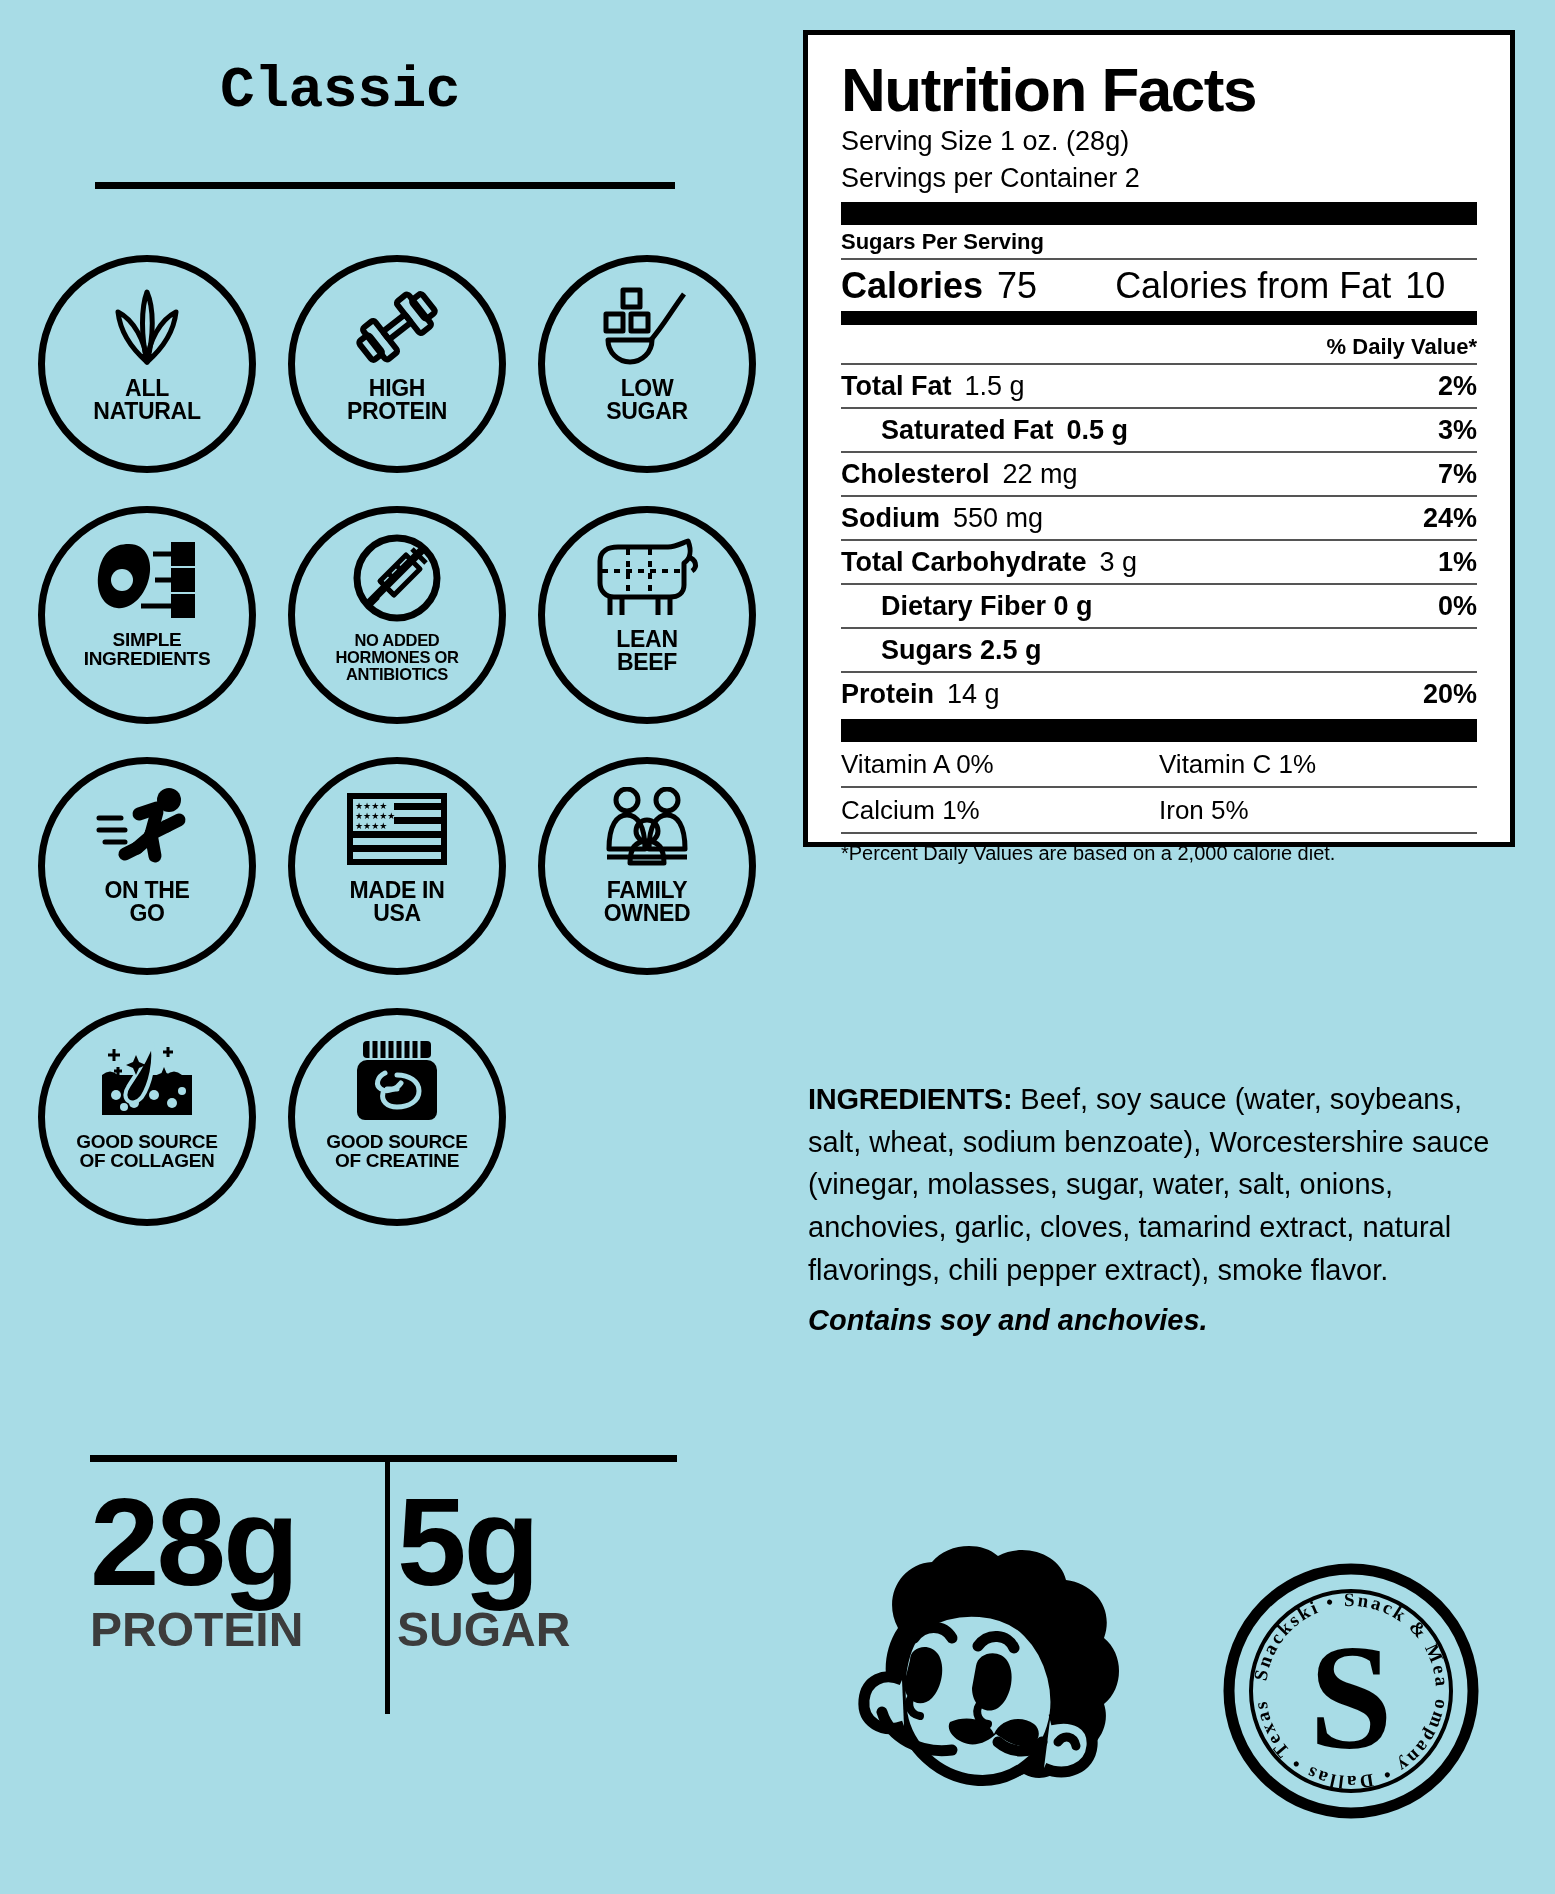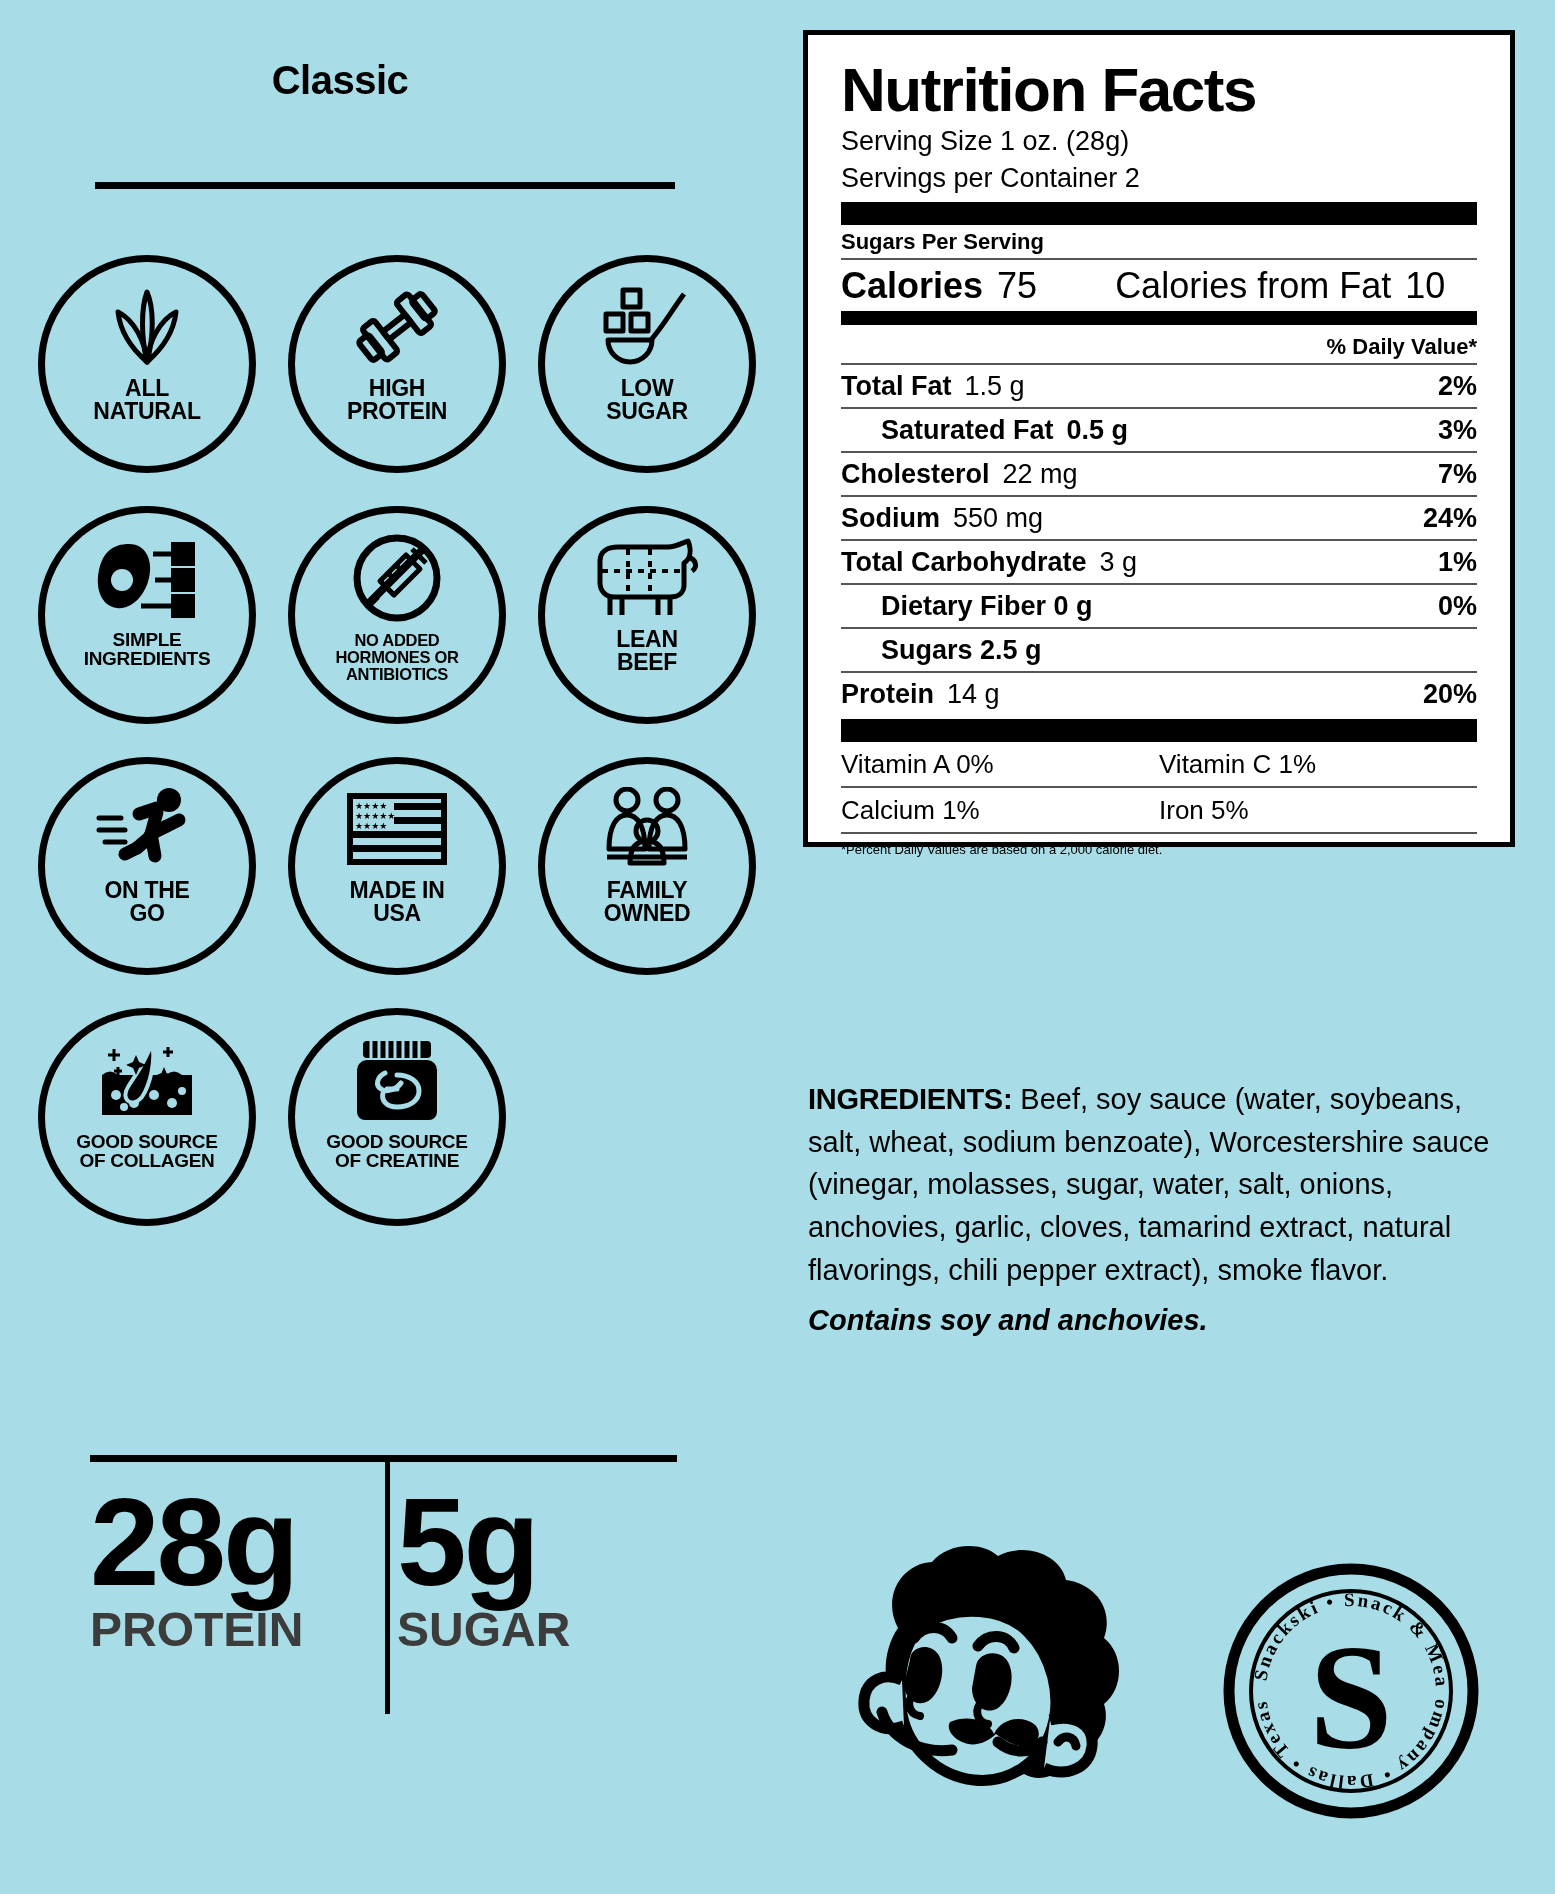--- a/index.html
+++ b/index.html
@@ -9,22 +9,23 @@
     font-family: "Liberation Sans", sans-serif;
     overflow: hidden;
   }
   .page { position: relative; width: 1555px; height: 1894px; background: #a8dce6; }
 
   
   .left-col { position: absolute; left: 0; top: 0; width: 790px; height: 1894px; }
 
   .flavor-title {
     position: absolute; left: 0; top: 58px; width: 680px;
-    text-align: center; font-size: 40px; font-weight: 700; color: #000;
+    text-align: center; font-size: 58px; font-weight: 700; color: #000;
     letter-spacing: -0.5px;
+    font-family: Liberation Mono, monospace;
   }
   .title-rule {
     position: absolute; left: 95px; top: 182px; width: 580px; height: 7px; background: #000;
   }
 
   .badge-grid {
     position: absolute; left: 38px; top: 255px; width: 700px;
     display: grid; grid-template-columns: repeat(3, 242px);
     grid-auto-rows: 243px; column-gap: 0px; row-gap: 0px; gap: 8px;
   }
@@ -81,21 +82,21 @@
   .nf-row { display: flex; align-items: baseline; justify-content: space-between; font-size: 27px; padding: 6px 0 5px; }
   .nf-row .name { display: flex; align-items: baseline; }
   .nf-row .name b { font-weight: 700; }
   .nf-row .amount { margin-left: 13px; }
   .nf-row .pct { font-weight: 700; font-size: 27px; }
   .nf-row.indent .name { padding-left: 40px; font-weight: bold; }
 
   .vit-row { display: flex; font-size: 26px; padding: 7px 0 6px; }
   .vit-row .c1 { width: 50%; }
   .vit-row .c2 { width: 50%; }
-  .footnote { font-size: 13px; padding-top: 8px; color: #000; }
+  .footnote { font-size: 20px; padding-top: 8px; color: #000; }
 
   
   .ingredients {
     position: absolute; left: 808px; top: 1078px; width: 700px;
     font-size: 29px; line-height: 1.47; color: #000;
   }
   .ingredients b { font-weight: 700; letter-spacing: -0.3px; }
   .contains { margin-top: 8px; font-style: italic; font-weight: 700; font-size: 29px; }
 
   

